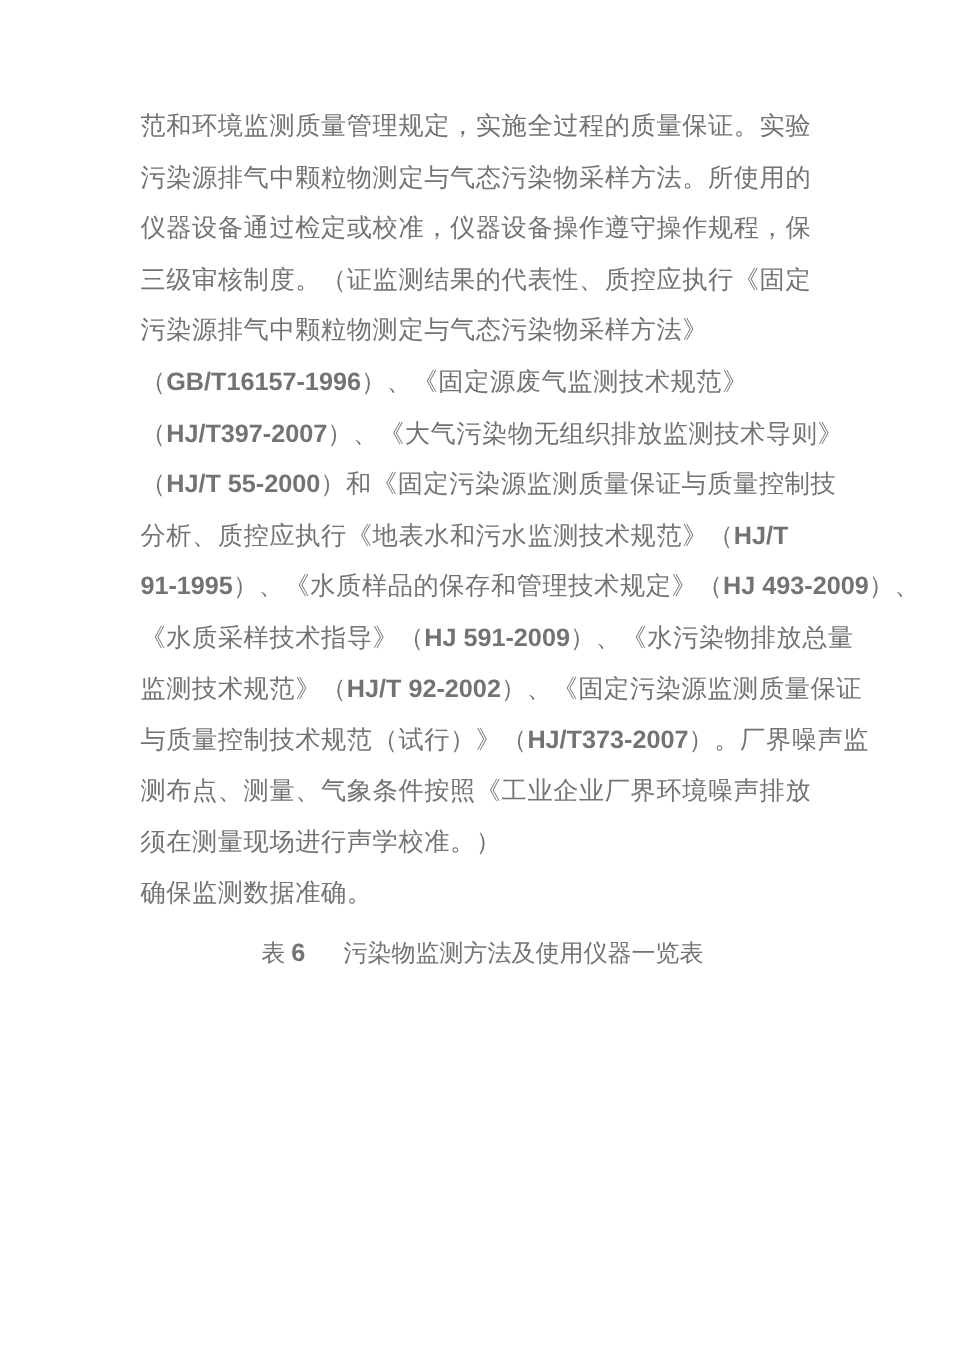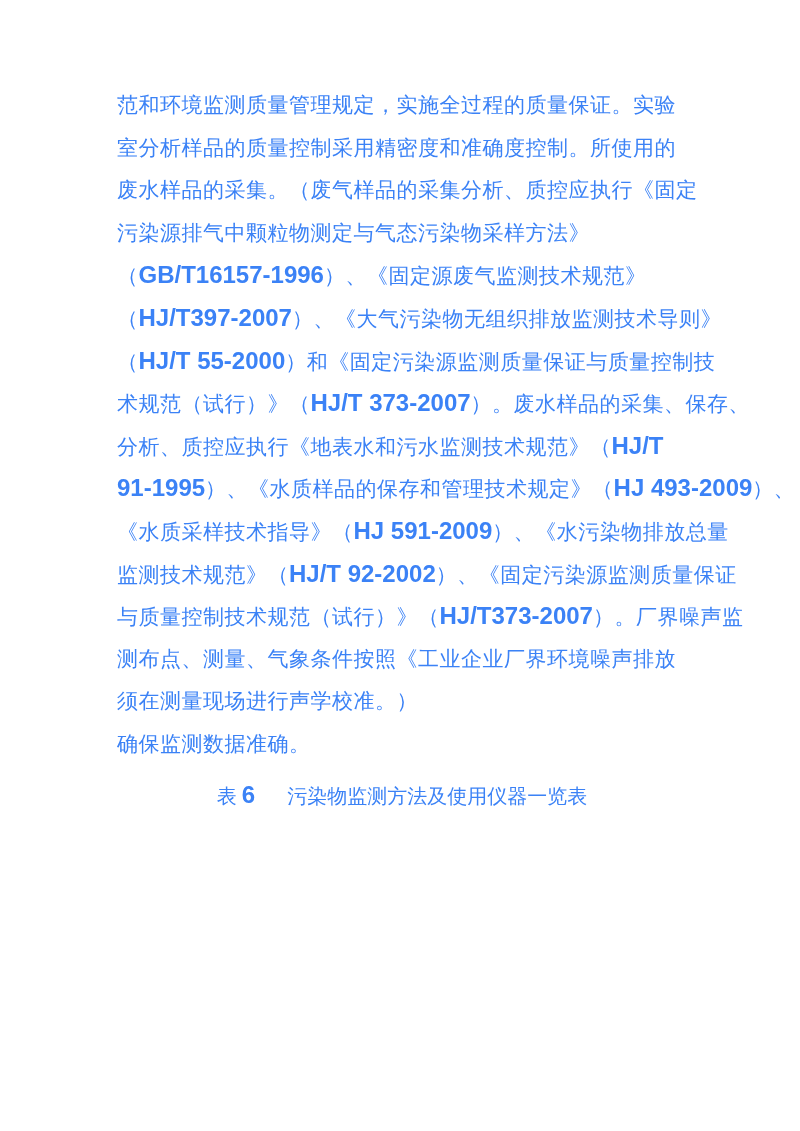--- a/index.html
+++ b/index.html
@@ -7,21 +7,21 @@
     padding: 0;
     background: #ffffff;
   }
   .page {
     position: relative;
     width: 800px;
     height: 1063px;
     background: #ffffff;
     overflow: hidden;
     font-family: "Liberation Serif", "DejaVu Serif", serif;
-    color: #3b82f6;
+    color: #737373;
   }
   .body-text {
     position: absolute;
     left: 117px;
     top: 84px;
     width: 570px;
   }
   .line {
     height: 42.6px;
     line-height: 42.6px;
@@ -29,48 +29,48 @@
     letter-spacing: 0.5px;
     white-space: nowrap;
     text-align: left;
   }
   .line.indent {
     padding-left: 42px;
   }
   .latin {
     font-family: "Liberation Sans", "DejaVu Sans", sans-serif;
     font-weight: 700;
-    font-size: 24px;
+    font-size: 21px;
     letter-spacing: 0px;
   }
   .caption {
     margin-top: 14px;
     text-align: center;
     font-size: 20px;
     line-height: 30px;
     white-space: nowrap;
   }
   .caption .caption-label {
     margin-right: 32px;
   }
 </style>
 </head>
 <body>
 
 <div class="page">
   <div class="body-text">
 
   <div class="line">范和环境监测质量管理规定，实施全过程的质量保证。实验</div>
-      <div class="line">室分析样品的质量控制采用精密度和准确度控制。所使用的</div>
-      <div class="line">废水样品的采集。（废气样品的采集分析、质控应执行《固定</div>
+      <div class="line">污染源排气中颗粒物测定与气态污染物采样方法。所使用的</div>
+      <div class="line">仪器设备通过检定或校准，仪器设备操作遵守操作规程，保</div>
+      <div class="line">三级审核制度。（证监测结果的代表性、质控应执行《固定</div>
       <div class="line">污染源排气中颗粒物测定与气态污染物采样方法》</div>
       <div class="line">（<span class="latin">GB/T16157-1996</span>）、《固定源废气监测技术规范》</div>
       <div class="line">（<span class="latin">HJ/T397-2007</span>）、《大气污染物无组织排放监测技术导则》</div>
       <div class="line">（<span class="latin">HJ/T 55-2000</span>）和《固定污染源监测质量保证与质量控制技</div>
-      <div class="line">术规范（试行）》（<span class="latin">HJ/T 373-2007</span>）。废水样品的采集、保存、</div>
       <div class="line">分析、质控应执行《地表水和污水监测技术规范》（<span class="latin">HJ/T</span></div>
       <div class="line"><span class="latin">91-1995</span>）、《水质样品的保存和管理技术规定》（<span class="latin">HJ 493-2009</span>）、</div>
       <div class="line">《水质采样技术指导》（<span class="latin">HJ 591-2009</span>）、《水污染物排放总量</div>
       <div class="line">监测技术规范》（<span class="latin">HJ/T 92-2002</span>）、《固定污染源监测质量保证</div>
       <div class="line">与质量控制技术规范（试行）》（<span class="latin">HJ/T373-2007</span>）。厂界噪声监</div>
       <div class="line">测布点、测量、气象条件按照《工业企业厂界环境噪声排放</div>
       <div class="line">须在测量现场进行声学校准。）</div>
       <div class="line">确保监测数据准确。</div>
       <div class="caption"><span class="caption-label">表 <span class="latin">6</span></span><span>污染物监测方法及使用仪器一览表</span></div>
     </div>

